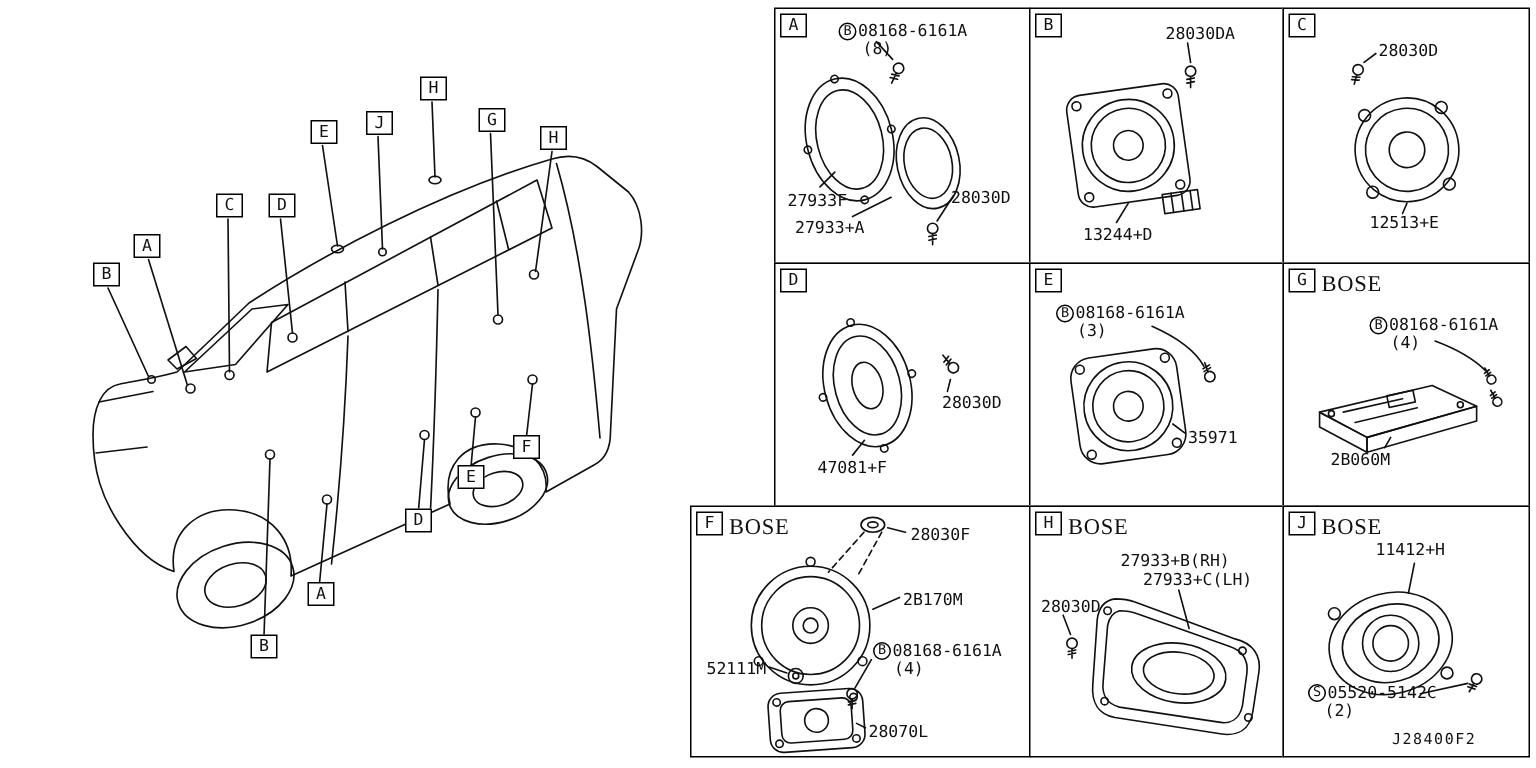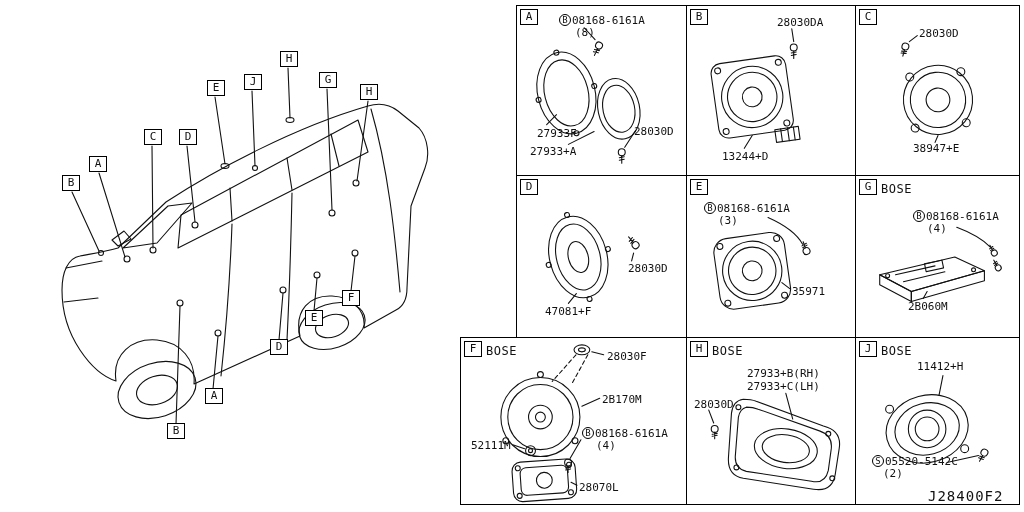--- a/index.html
+++ b/index.html
@@ -8,33 +8,33 @@
     position:relative; width:1024px; height:512px; background:#fff;
     font-family:"DejaVu Sans Mono", monospace; color:#111;
     overflow:hidden;
   }
   .cell { position:absolute; border:1px solid #000; background:#fff; overflow:hidden; }
   .cell svg { position:absolute; left:0; top:0; width:100%; height:100%; }
   .letterbox {
     position:absolute; width:18px; height:16px; border:1px solid #000;
     font-size:11px; line-height:14px; text-align:center; background:#fff; z-index:3;
   }
-  .bose { position:absolute; font-size:12px; letter-spacing:0.5px; z-index:3; }
+  .bose { position:absolute; font-size:15px; letter-spacing:0.5px; z-index:3;font-family:Liberation Serif, serif; }
   .plabel { position:absolute; font-size:11px; white-space:nowrap; z-index:3; }
   .circ {
     display:inline-block; width:12px; height:12px; border:1px solid #000; border-radius:50%;
     font-size:9px; line-height:10px; text-align:center; vertical-align:1px; margin-right:1px;
   }
   .callout {
     position:absolute; width:18px; height:16px; border:1px solid #000; background:#fff;
     font-size:11px; line-height:14px; text-align:center; z-index:3;
   }
   #vehicle-svg { position:absolute; left:0; top:0; }
   .ln { stroke:#111; stroke-width:1.1; fill:none; stroke-linejoin:round; stroke-linecap:round; }
-  #diagram-code { position:absolute; left:928px; top:488px; font-size:14px; letter-spacing:1px; }
+  #diagram-code { position:absolute; left:928px; top:488px; font-size:10px; letter-spacing:1px; }
 </style>
 </head>
 <body>
 
 <div id="canvas">
 
   <svg id="vehicle-svg" width="516" height="512" viewBox="0 0 516 512">
     <g class="ln">
       <g>
         <path d="M80,256 C68,258 62,272 62,290 C62,314 68,332 80,350 C88,362 100,376 116,381 C112,354 132,338 157,340 C181,342 196,360 194,384 L300,336 C294,310 310,295 332,296 C352,297 366,310 364,328 L396,310 C404,306 407,298 407,288 L411,206 L425,168 C430,156 428,138 419,128 L398,111 C389,104 378,103 368,106 C295,127 215,170 166,202 L118,248 C104,252 90,254 80,256 Z"></path>
@@ -133,21 +133,21 @@
             <path d="M0,3.5 L0,11 M-2.5,5.5 L2.5,4.5 M-2.5,8 L2.5,7"></path>
           </g>
         <path d="M120,126 L109,143"></path>
         <path d="M30,120 L40,110"></path>
         <path d="M52,140 L78,127"></path>
       </g>
     </svg>
     <div class="letterbox" style="left:3px;top:3px">A</div>
     <div class="plabel" style="left:42px;top:8px"><span class="circ">B</span><span>08168-6161A</span></div>
     <div class="plabel" style="left:58px;top:20px">(8)</div>
-    <div class="plabel" style="left:20px;top:121px">27933F</div>
+    <div class="plabel" style="left:8px;top:121px">27933F</div>
     <div class="plabel" style="left:117px;top:119px">28030D</div>
     <div class="plabel" style="left:13px;top:139px">27933+A</div>
   </div>
 
   <div class="cell" style="left:686px;top:5px;width:170px;height:171px">
     <svg viewBox="0 0 170 171">
       <g class="ln">
         <path d="M106,23 L108,36"></path>
         <g transform="translate(108,42)">
             <circle r="3.5"></circle>
@@ -188,21 +188,21 @@
           <circle cx="57" cy="69" r="4"></circle>
             <circle cx="109" cy="69" r="4"></circle>
             <circle cx="57" cy="121" r="4"></circle>
             <circle cx="109" cy="121" r="4"></circle>
         </g>
         <path d="M80,138 L83,131"></path>
       </g>
     </svg>
     <div class="letterbox" style="left:3px;top:3px">C</div>
     <div class="plabel" style="left:63px;top:21px">28030D</div>
-    <div class="plabel" style="left:57px;top:136px">38947+E</div>
+    <div class="plabel" style="left:57px;top:136px">12513+E</div>
   </div>
 
   <div class="cell" style="left:516px;top:175px;width:171px;height:163px">
     <svg viewBox="0 0 171 163">
       <g class="ln">
         <g transform="rotate(-15 62 82)">
           <ellipse cx="62" cy="82" rx="29" ry="42"></ellipse>
             <ellipse cx="62" cy="82" rx="22" ry="34"></ellipse>
             <ellipse cx="62" cy="82" rx="10" ry="16"></ellipse>
           <circle cx="62" cy="38" r="2.5"></circle>
@@ -272,21 +272,21 @@
           <circle cx="32" cy="101" r="2"></circle>
             <circle cx="119" cy="95" r="2"></circle>
         </g>
         <path d="M68,124 L72,117"></path>
       </g>
     </svg>
     <div class="letterbox" style="left:3px;top:3px">G</div>
     <div class="bose" style="left:25px;top:6px">BOSE</div>
     <div class="plabel" style="left:57px;top:34px"><span class="circ">B</span><span>08168-6161A</span></div>
     <div class="plabel" style="left:71px;top:46px">(4)</div>
-    <div class="plabel" style="left:52px;top:124px">2B060M</div>
+    <div class="plabel" style="left:31px;top:124px">2B060M</div>
   </div>
 
   <div class="cell" style="left:460px;top:337px;width:227px;height:168px">
     <svg viewBox="0 0 227 168">
       <g class="ln">
         <g>
             <ellipse cx="122" cy="12" rx="8" ry="5"></ellipse>
             <ellipse cx="122" cy="12" rx="3.5" ry="2"></ellipse>
           </g>
         <path d="M144,17 L132,14"></path>
@@ -351,21 +351,21 @@
           <circle cx="52" cy="70" r="2.5"></circle>
             <circle cx="143" cy="97" r="2.5"></circle>
             <circle cx="147" cy="142" r="2.5"></circle>
             <circle cx="50" cy="131" r="2.5"></circle>
         </g>
       </g>
     </svg>
     <div class="letterbox" style="left:3px;top:3px">H</div>
     <div class="bose" style="left:25px;top:6px">BOSE</div>
     <div class="plabel" style="left:60px;top:29px">27933+B(RH)</div>
-    <div class="plabel" style="left:60px;top:42px">27933+C(LH)</div>
+    <div class="plabel" style="left:75px;top:42px">27933+C(LH)</div>
     <div class="plabel" style="left:7px;top:60px">28030D</div>
   </div>
 
   <div class="cell" style="left:855px;top:337px;width:165px;height:168px">
     <svg viewBox="0 0 165 168">
       <g class="ln">
         <path d="M88,38 L84,58"></path>
         <g>
           <g transform="rotate(-15 72 92)">
             <ellipse cx="72" cy="92" rx="42" ry="34"></ellipse>

